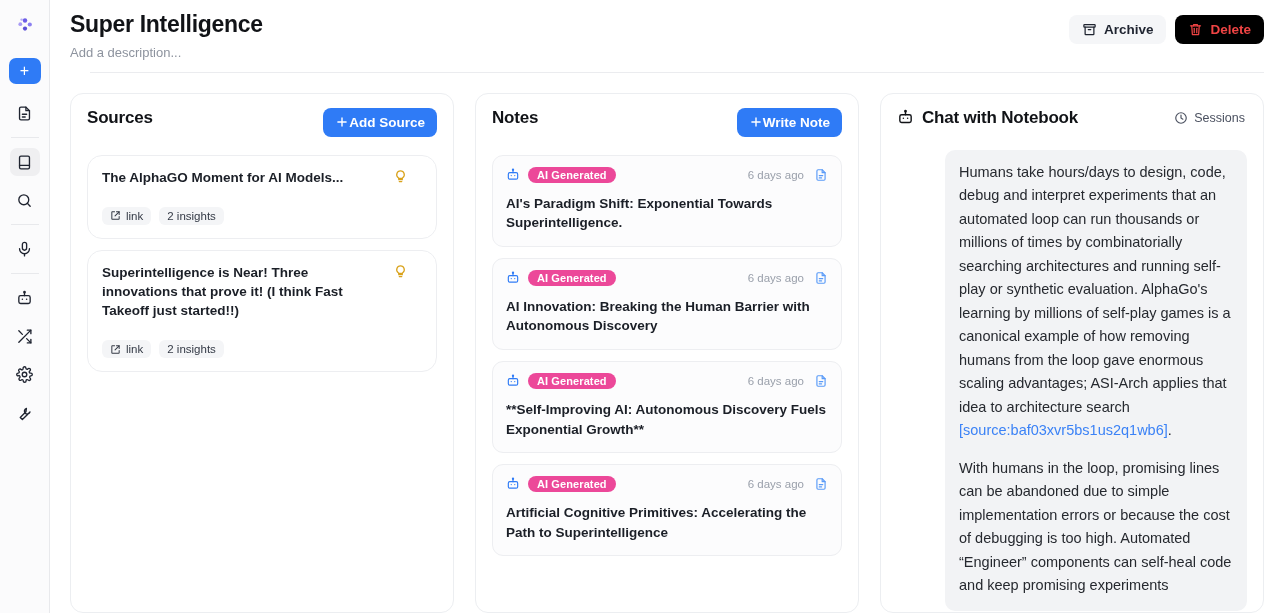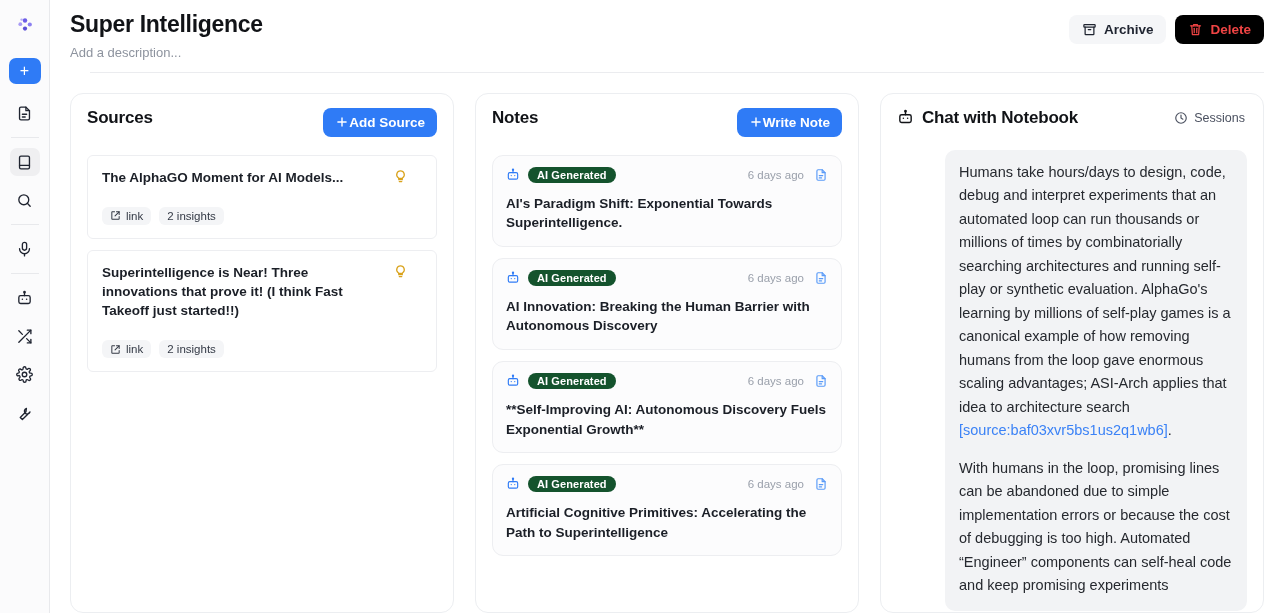--- a/index.html
+++ b/index.html
@@ -79,21 +79,21 @@
   .btn-ghost {
     display: flex; align-items: center; gap: 6px;
     background: transparent; border: none;
     font-size: 12.5px; color: #4b5160; cursor: pointer; padding: 3px 2px;
   }
 
   .panel-body { flex: 1; overflow: hidden; display: flex; flex-direction: column; gap: 11px; }
 
   
   .card {
-    border: 1px solid #edeef1; border-radius: 6px;
+    border: 1px solid #edeef1; border-radius: 15px;
     padding: 12px 28px 13px 14px; background: #fff;
   }
   .card-row { display: flex; align-items: flex-start; gap: 10px; }
   .card-main { flex: 1; min-width: 0; }
   .card-title { font-size: 13.5px; font-weight: 600; color: #1b1f27; line-height: 1.42; }
   .chips { display: flex; gap: 8px; margin-top: 20px; }
   .chip {
     display: flex; align-items: center; gap: 5px;
     background: #f4f5f7; border-radius: 6px;
     padding: 3px 8px; font-size: 11.5px; color: #343a46; font-weight: 500;
@@ -101,21 +101,21 @@
   .bulb { flex: 0 0 auto; color: #d9a21b; padding-top: 1px; }
 
   
   .note {
     border: 1px solid #edeef1; border-radius: 11px;
     padding: 11px 13px 13px 13px; background: #fcfcfd;
   }
   .note-head { display: flex; align-items: center; margin-bottom: 11px; }
   .bot-ic { color: #2f7bf6; display: flex; margin-right: 8px; }
   .badge {
-    background: #14532d; color: #fff;
+    background: #ec4899; color: #fff;
     border-radius: 10px; padding: 2px 9px;
     font-size: 11px; font-weight: 600; letter-spacing: 0.1px;
   }
   .note-spacer { flex: 1; }
   .ago { font-size: 11.5px; color: #9aa0ab; margin-right: 10px; }
   .doc-ic { color: #5a9bf8; display: flex; cursor: pointer; }
   .note-title { font-size: 13.5px; font-weight: 700; color: #1b1f27; line-height: 1.45; }
 
   
   .chat-body { flex: 1; overflow: hidden; padding-top: 4px; }

